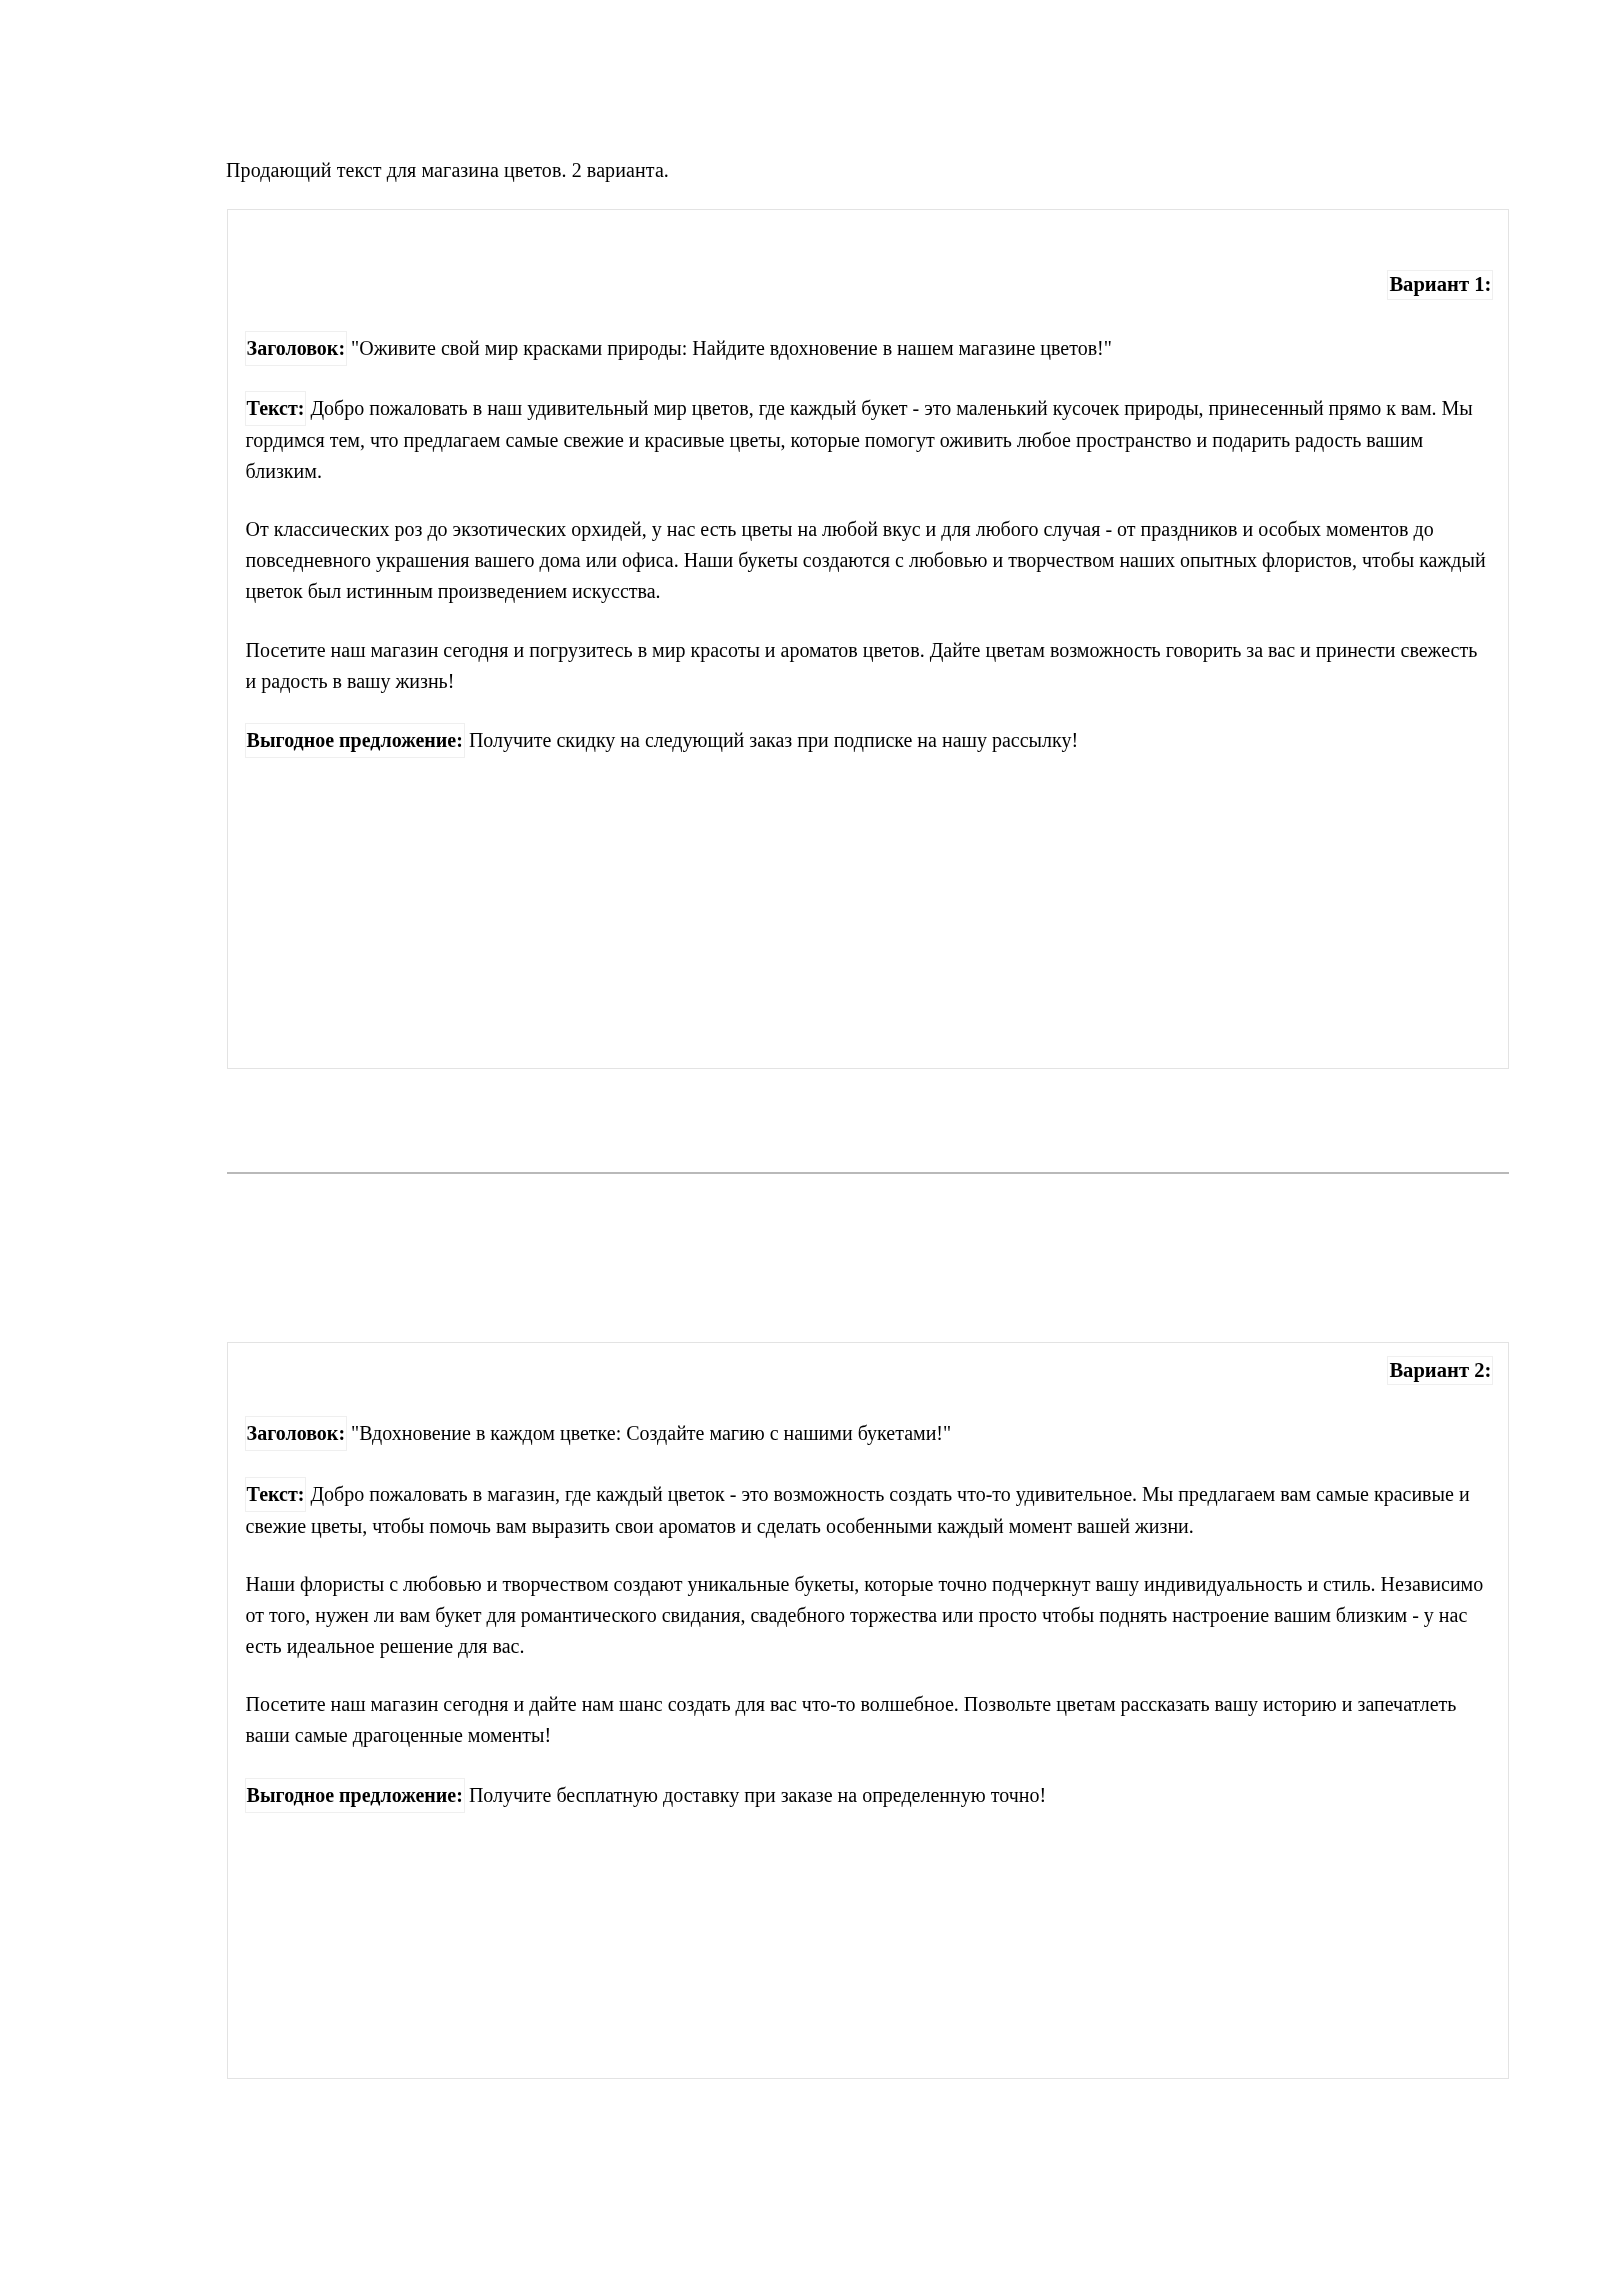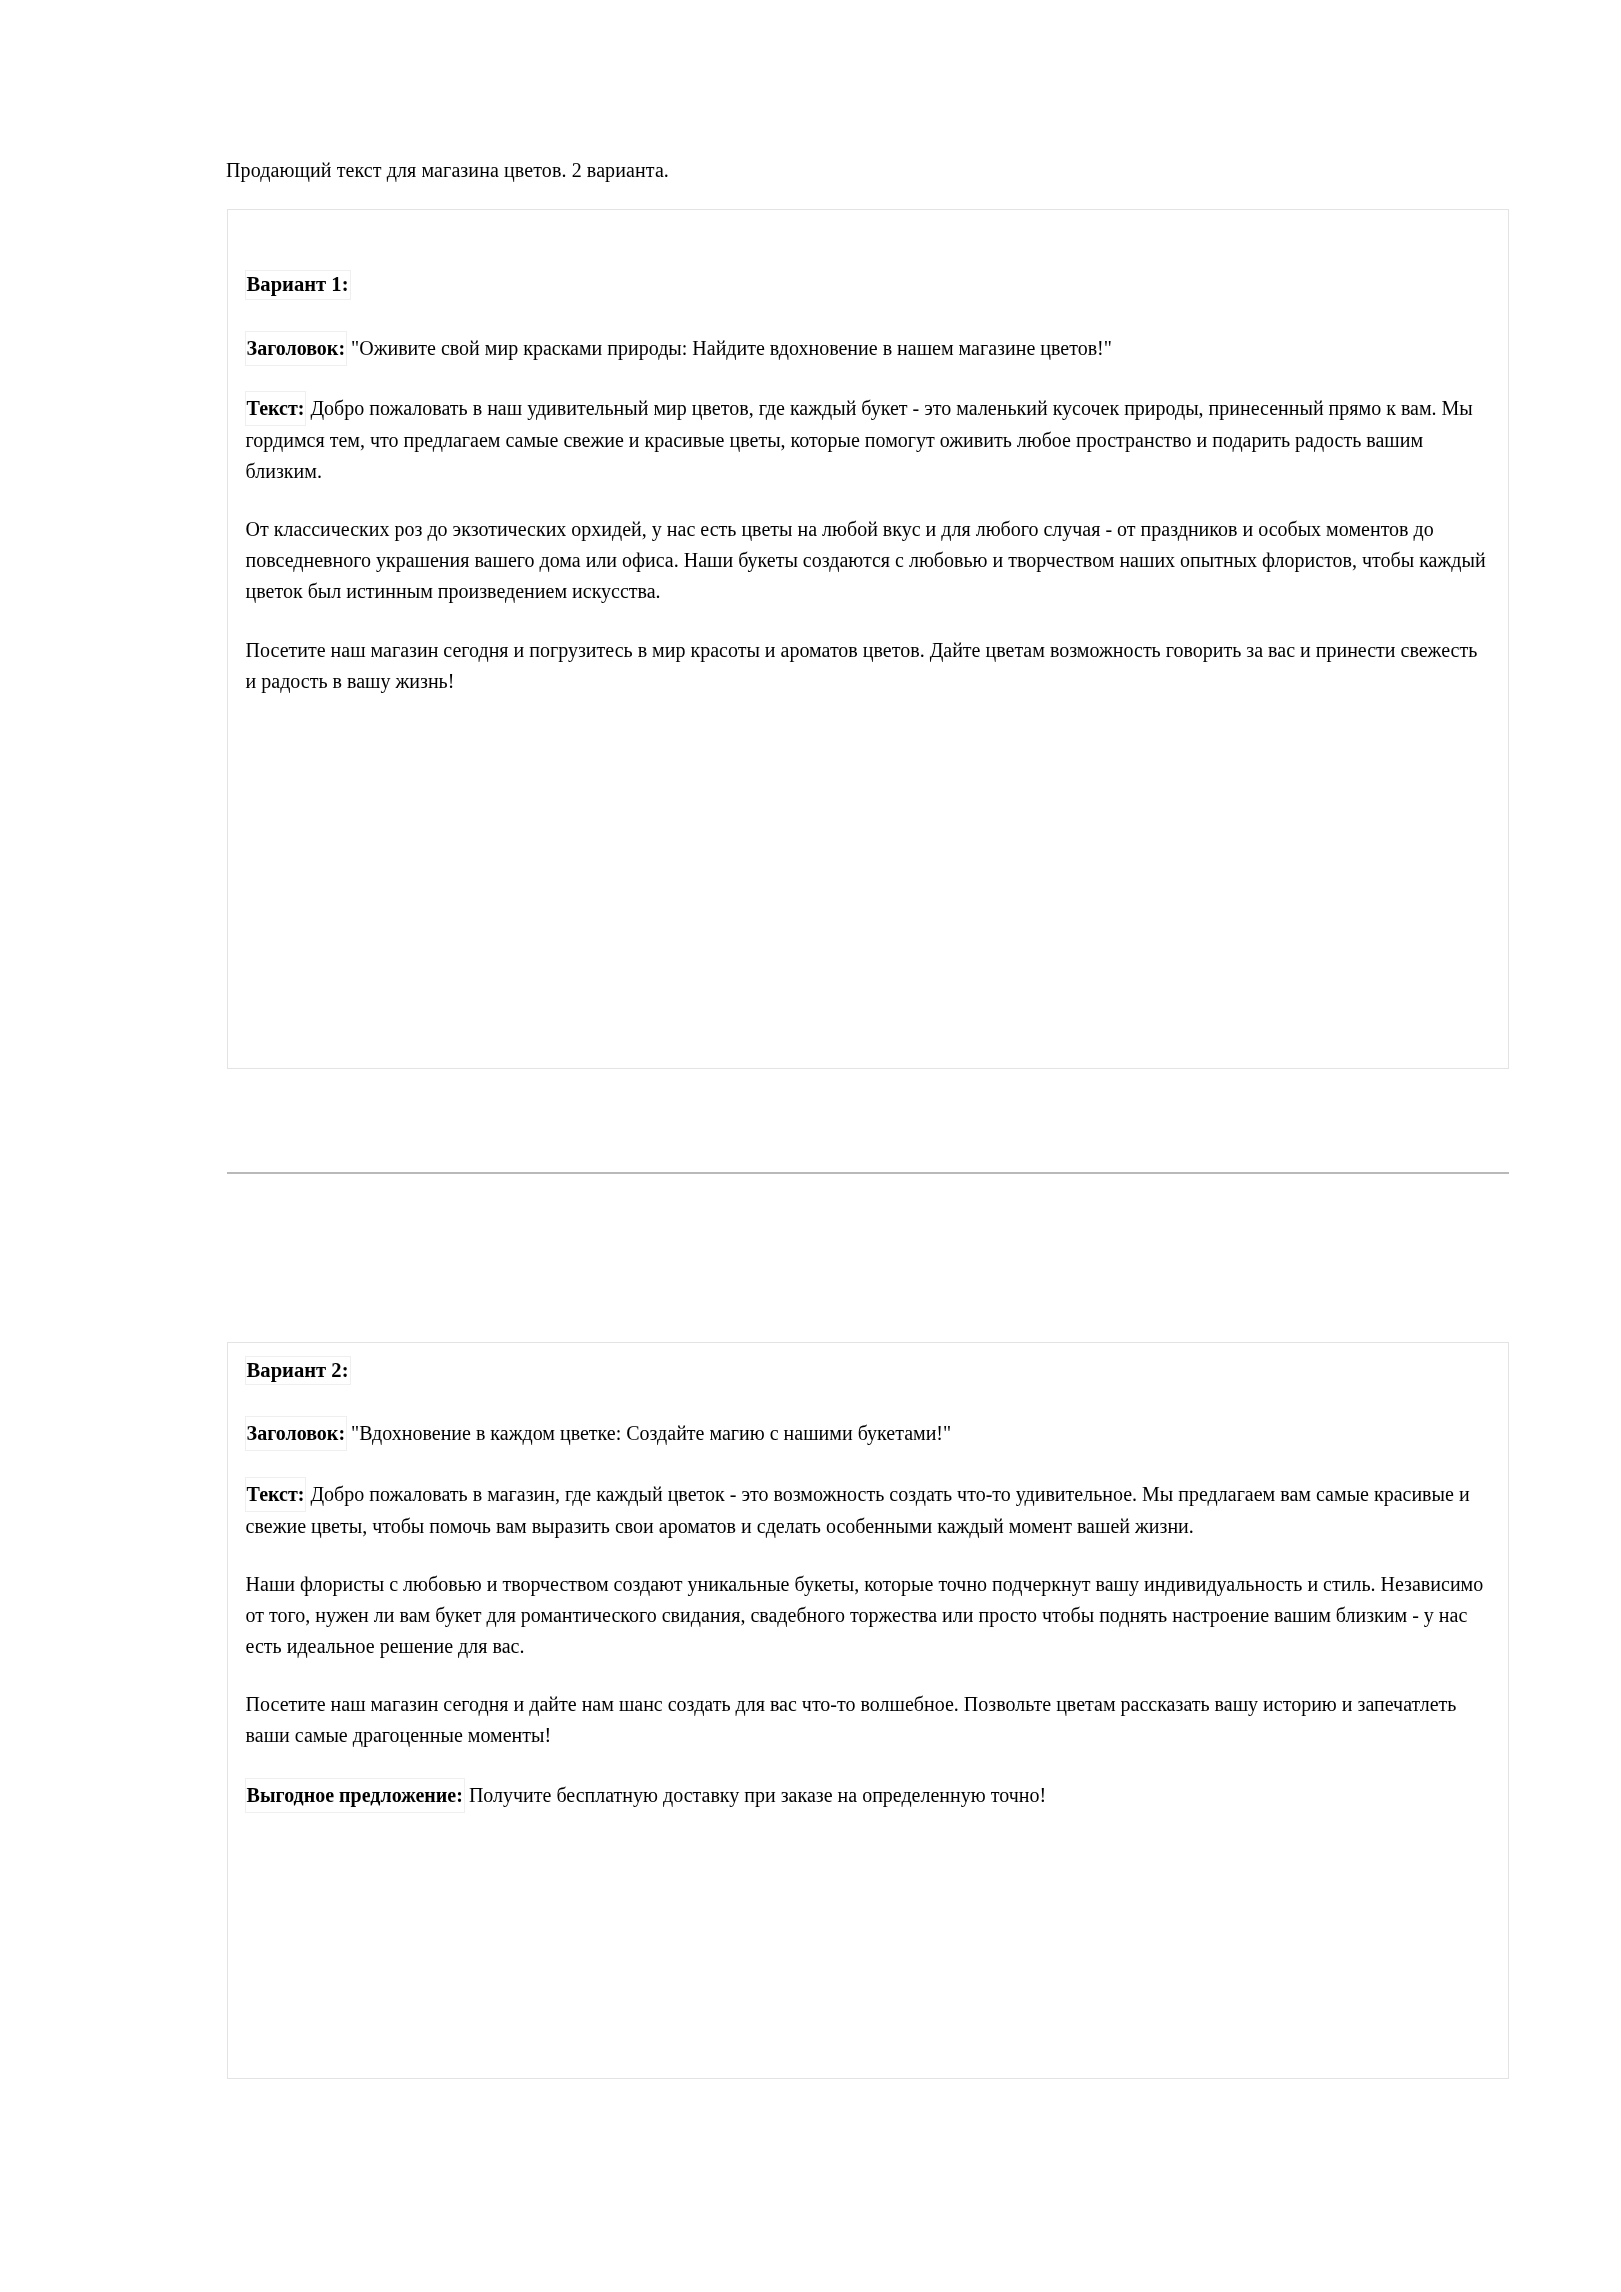--- a/index.html
+++ b/index.html
@@ -58,20 +58,21 @@
     outline: 1px solid #efefef;
     background: #ffffff;
     padding: 1px 1px 1px 1px;
     margin: 0;
   }
 
   .variant-heading {
     font-size: 20.6px;
     line-height: 25.5px;
     margin: 0 0 33px 0;
+    text-align: right;
   }
 
   .para {
     font-size: 20px;
     line-height: 31px;
     margin: 0 0 27.4px 0;
     text-align: left;
   }
   .para:last-child { margin-bottom: 0; }
 
@@ -107,20 +108,23 @@
       </p>
 
       <p class="para">
         <span class="label-chip">Текст:</span><span class="body-text"> Добро пожаловать в наш удивительный мир цветов, где каждый букет - это маленький кусочек природы, принесенный прямо к вам. Мы гордимся тем, что предлагаем самые свежие и красивые цветы, которые помогут оживить любое пространство и подарить радость вашим близким.</span>
       </p>
 
       <p class="para">От классических роз до экзотических орхидей, у нас есть цветы на любой вкус и для любого случая - от праздников и особых моментов до повседневного украшения вашего дома или офиса. Наши букеты создаются с любовью и творчеством наших опытных флористов, чтобы каждый цветок был истинным произведением искусства.</p>
 
       <p class="para">Посетите наш магазин сегодня и погрузитесь в мир красоты и ароматов цветов. Дайте цветам возможность говорить за вас и принести свежесть и радость в вашу жизнь!</p>
 
+      <p class="para">
+        <span class="label-chip">Выгодное предложение:</span><span class="body-text"> Получите скидку на следующий заказ при подписке на нашу рассылку!</span>
+      </p>
 
     </div>
   </div>
 
   <hr class="divider">
 
   <div class="variant-box" id="variant-box-2">
     <div class="box-inner">
 
       <div class="variant-heading">

